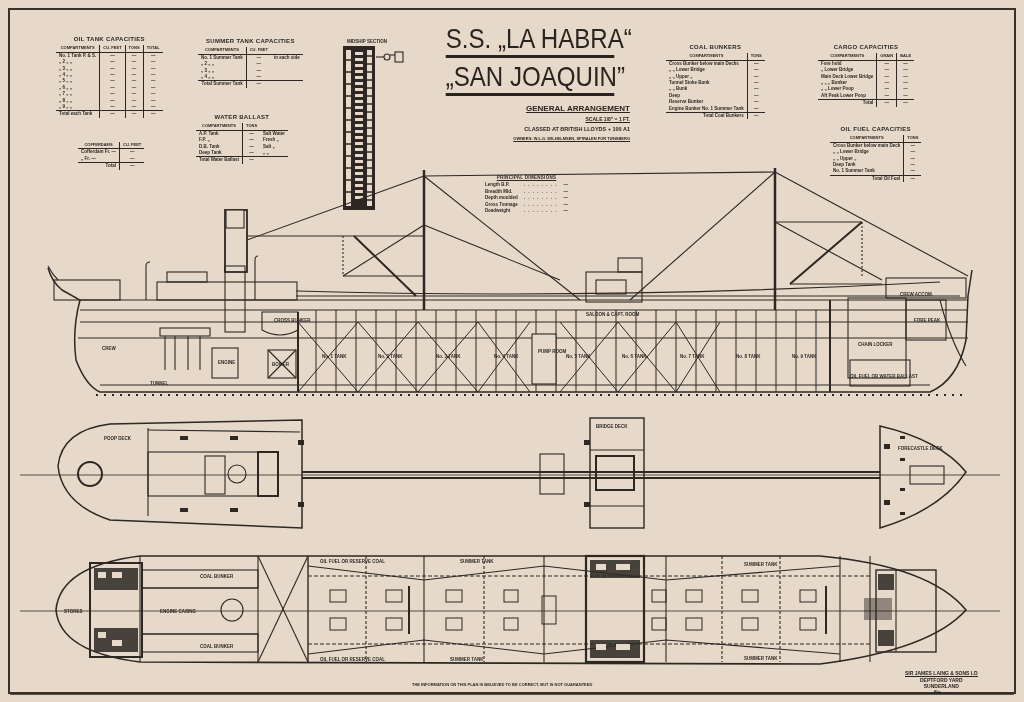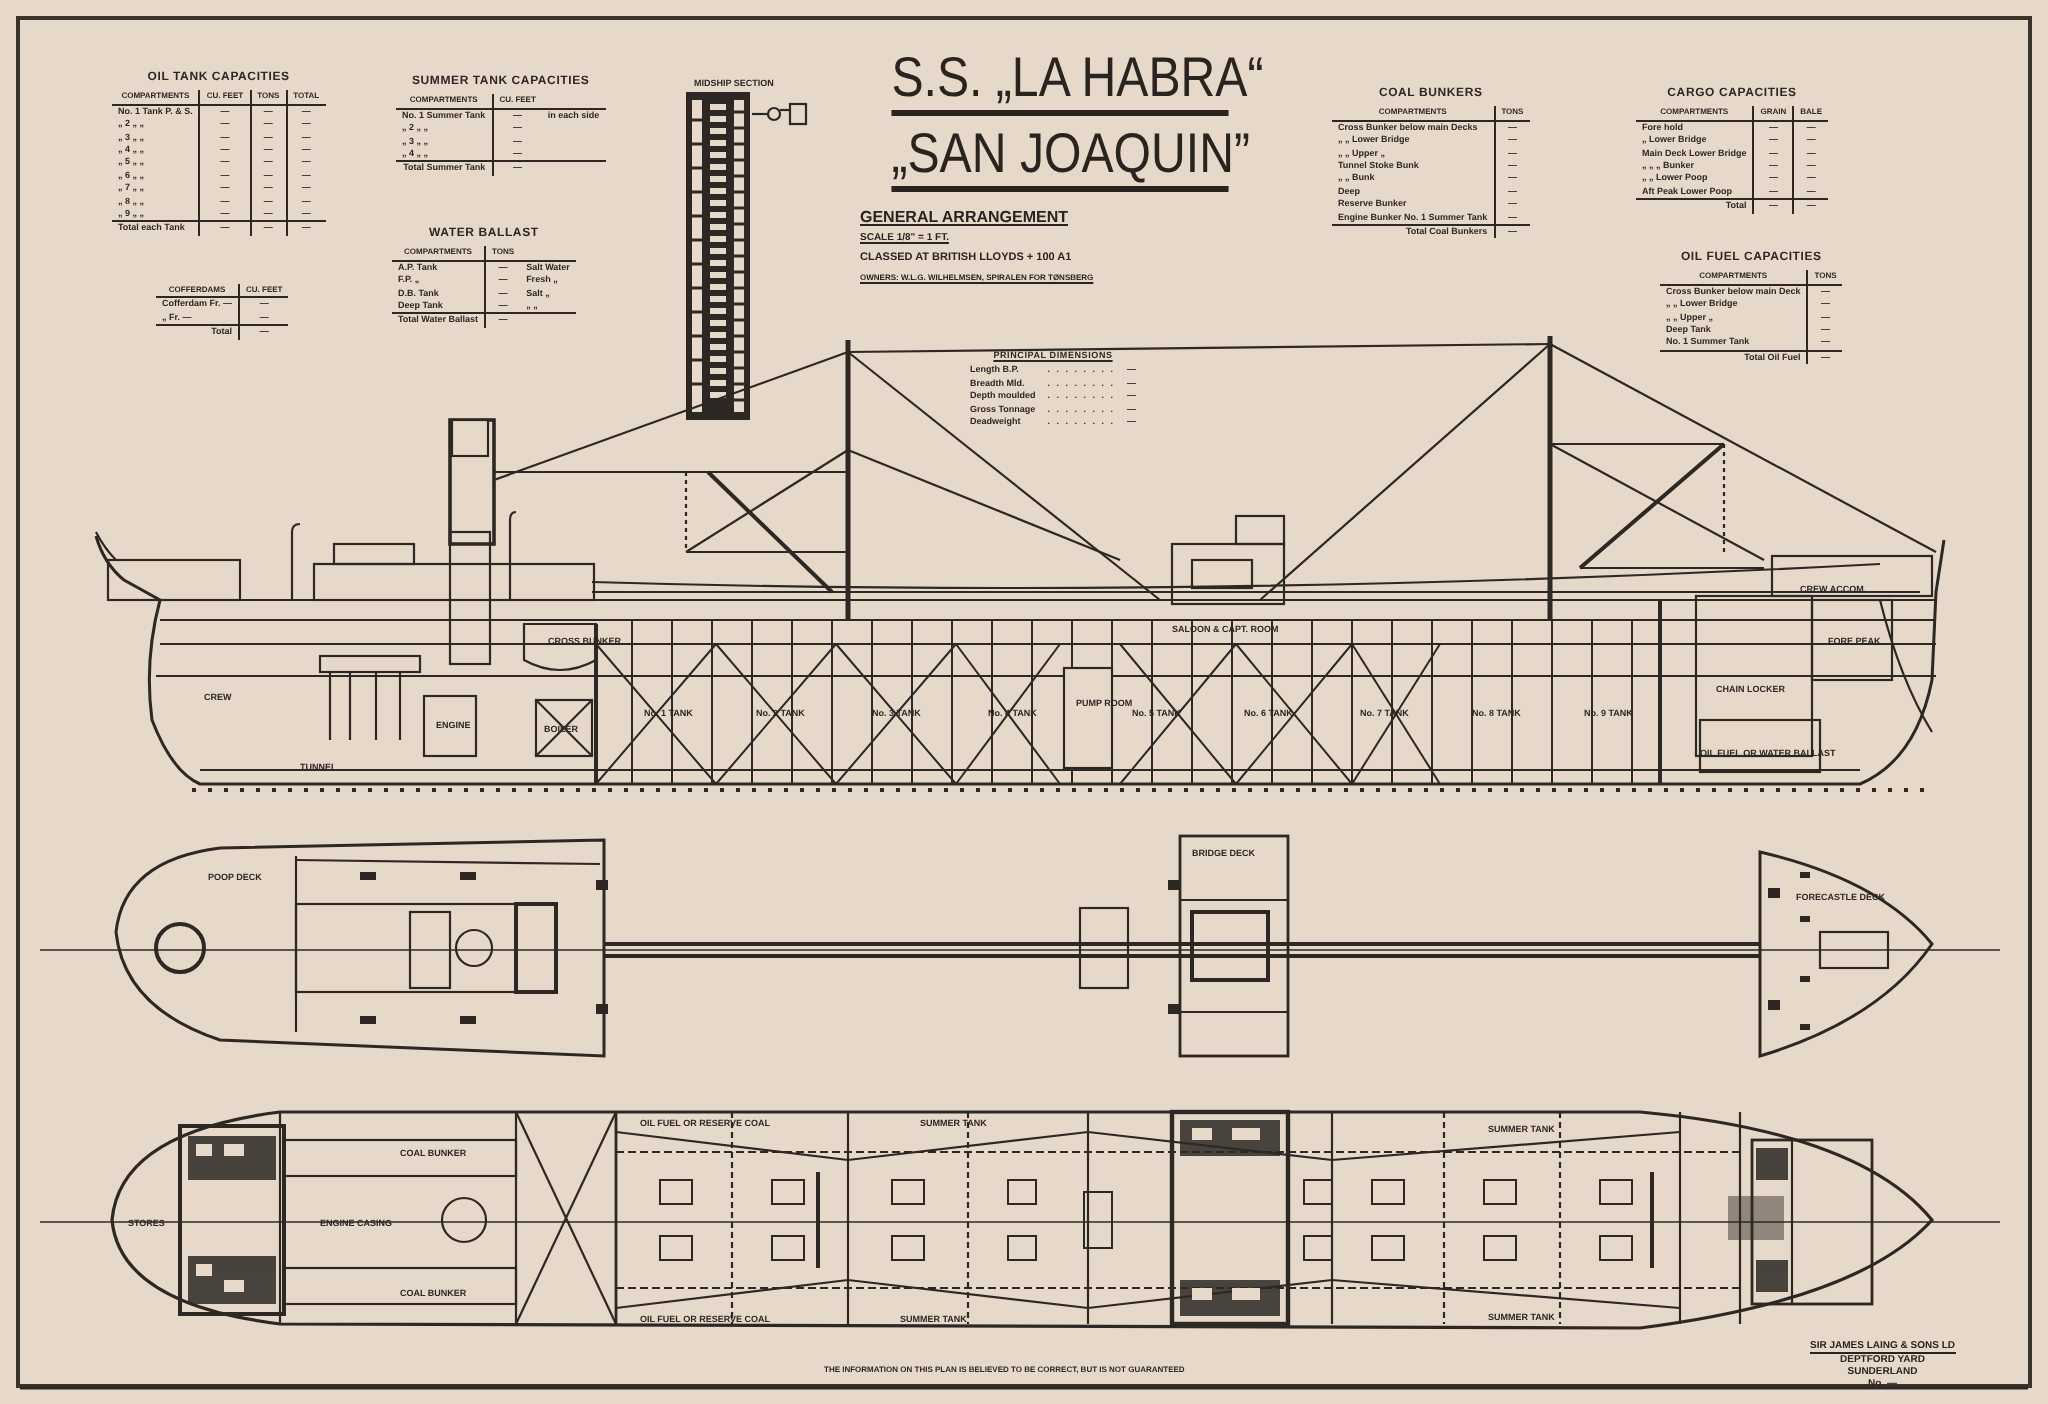--- a/index.html
+++ b/index.html
@@ -3,21 +3,21 @@
 <meta charset="utf-8">
 <style>
   html,body{margin:0;padding:0;}
   body{width:1024px;height:702px;background:#e8dccd;overflow:hidden;position:relative;
        font-family:"Liberation Sans",sans-serif;color:#2a2622;}
   .sheet{position:absolute;left:0;top:0;width:1024px;height:702px;background:#e6d9c9;}
   .frame{position:absolute;left:8px;top:8px;width:1008px;height:686px;border:2px solid #3a332c;box-sizing:border-box;}
   .t-title{position:absolute;left:432px;top:24px;width:196px;text-align:center;font-family:"Liberation Sans",sans-serif;
            font-size:28px;line-height:30px;font-weight:400;color:#2a2420;letter-spacing:0px;transform:scaleX(0.86);transform-origin:center;}
   .t-title span{display:block;border-bottom:3px solid #2a2420;padding-bottom:1px;margin-bottom:4px;white-space:nowrap;}
-  .t-sub{position:absolute;left:430px;top:104px;width:200px;text-align:left;font-size:8px;font-weight:700;line-height:10px;color:#2a2420;}
+  .t-sub{position:absolute;left:430px;top:104px;width:200px;text-align:right;font-size:8px;font-weight:700;line-height:10px;color:#2a2420;}
   .t-sub div{white-space:nowrap;}
   .u{text-decoration:underline;}
   .tbl{position:absolute;font-size:4.5px;line-height:6.4px;font-weight:700;color:#2d2824;}
   .tbl .cap{text-align:center;font-size:6px;margin-bottom:3px;letter-spacing:.3px;}
   .tbl table{border-collapse:collapse;}
   .tbl td,.tbl th{padding:0 3px;white-space:nowrap;font-weight:700;}
   .tbl th{border-bottom:1.5px solid #2d2824;font-size:4px;}
   .tbl td.v{border-left:1.5px solid #2d2824;text-align:center;}
   .tbl th.v{border-left:1.5px solid #2d2824;}
   .tbl tr.tot td{border-top:1.5px solid #2d2824;}

